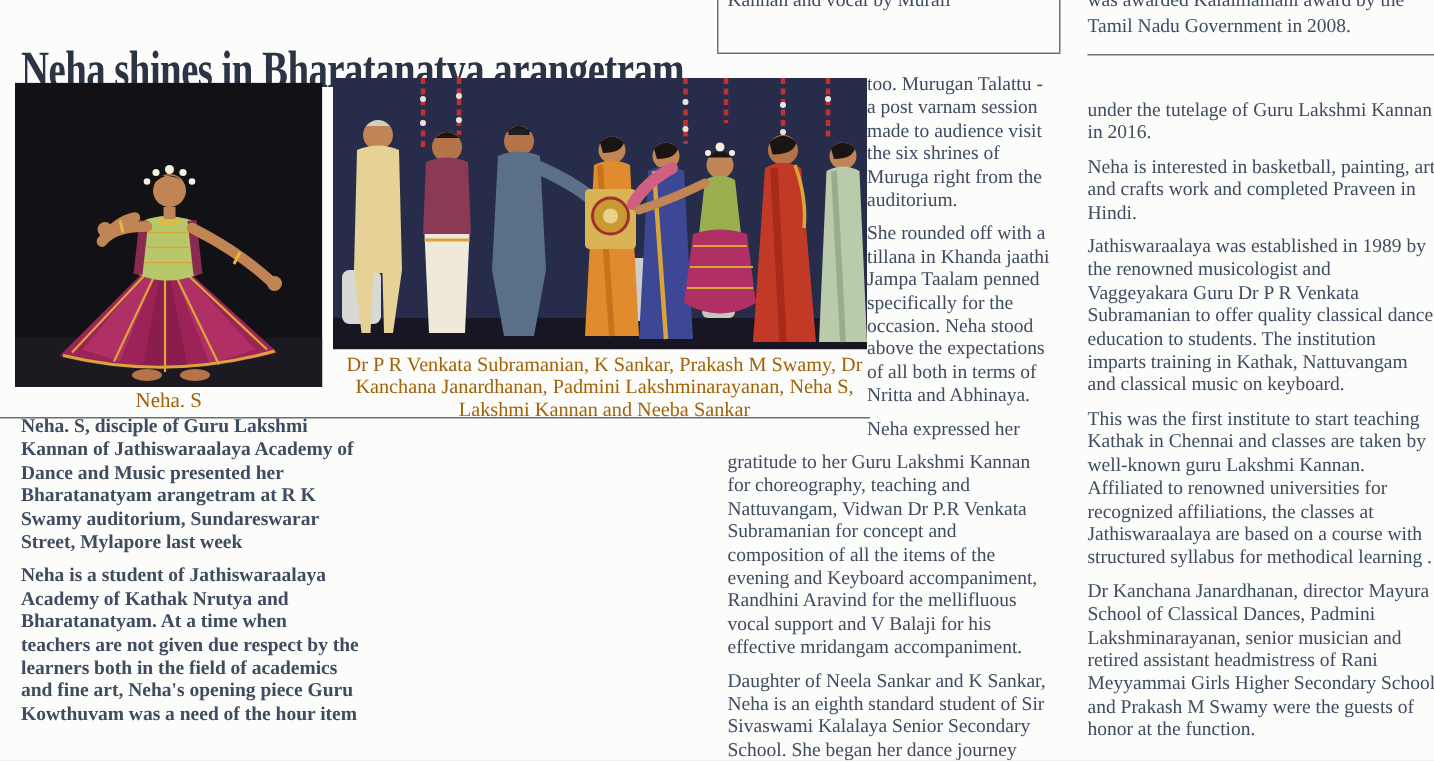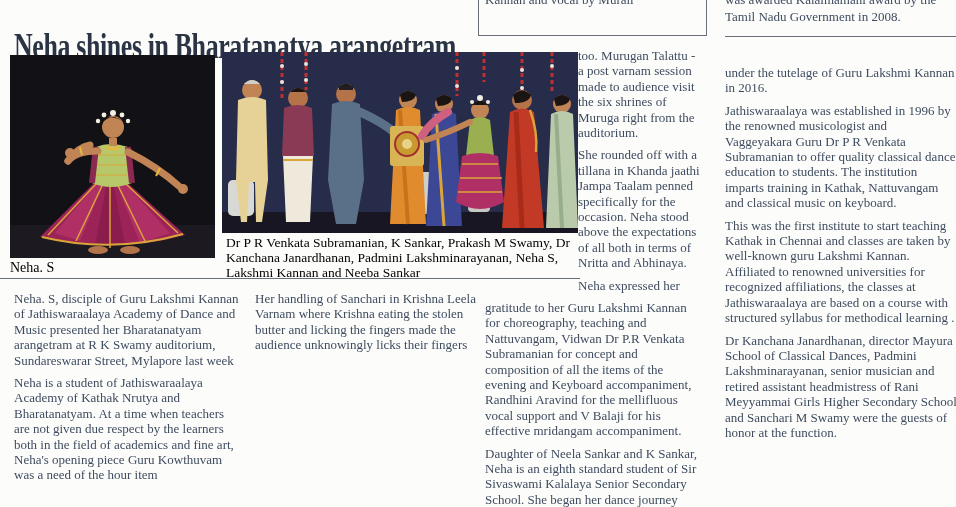--- a/index.html
+++ b/index.html
@@ -16,21 +16,21 @@
     font-size:35px;font-weight:bold;color:#2b3445;
     letter-spacing:-0.5px;white-space:nowrap;
     transform:scaleX(0.74);transform-origin:left top;
   }
   .body-col{position:absolute;font-size:13px;line-height:15.4px;text-align:left;}
   .body-col p{margin:0 0 7px 0;}
   .photo-frame{position:absolute;overflow:hidden;}
   .photo-frame svg{display:block;}
   .caption{
     position:absolute;font-size:13.5px;line-height:15px;
-    text-align:left;color:#000000;
+    text-align:center;color:#a16207;
   }
   .rule-h{position:absolute;height:0;border-top:1.6px solid #6a7078;}
   .rule-v{position:absolute;width:0;border-left:1.6px solid #6a7078;}
   .snippet{position:absolute;font-size:13px;line-height:17px;}
   .snippet .inner{position:relative;top:-9px;}
 </style>
 </head>
 <body>
 
 <div class="page">
@@ -203,40 +203,40 @@
         <path d="M329,62 Q340,56 351,62 L356,176 L324,176 Z" fill="#b9cbaa"></path>
         <path d="M334,62 L340,176" stroke="#98ad8c" stroke-width="4"></path>
       </g>
     </svg>
   </div>
 
   <div class="caption" style="left:226px;top:235px;width:354px;">Dr P R Venkata Subramanian, K Sankar, Prakash M Swamy, Dr Kanchana Janardhanan, Padmini Lakshminarayanan, Neha S, Lakshmi Kannan and Neeba Sankar</div>
 
   <div class="rule-h" style="left:0px;top:278px;width:580px;"></div>
 
-  <div class="body-col" style="left:14px;top:291px;width:226px;">
+  <div class="body-col" style="left:14px;top:276px;width:226px;font-weight:bold;">
     <p>Neha. S, disciple of Guru Lakshmi Kannan of Jathiswaraalaya Academy of Dance and Music presented her Bharatanatyam arangetram at R K Swamy auditorium, Sundareswarar Street, Mylapore last week</p>
     <p>Neha is a student of Jathiswaraalaya Academy of Kathak Nrutya and Bharatanatyam. At a time when teachers are not given due respect by the learners both in the field of academics and fine art, Neha's opening piece Guru Kowthuvam was a need of the hour item</p>
   </div>
 
   <div class="body-col" style="left:255px;top:291px;width:222px;">
-    <p>Her handling of Sanchari in Krishna Leela Varnam where Krishna eating the stolen butter and licking the fingers made the audience unknowingly licks their fingers</p>
   </div>
 
   <div class="body-col" style="left:578px;top:48px;width:126px;">
     <p>too. Murugan Talattu - a post varnam session made to audience visit the six shrines of Muruga right from the auditorium.</p>
     <p>She rounded off with a tillana in Khanda jaathi Jampa Taalam penned specifically for the occasion. Neha stood above the expectations of all both in terms of Nritta and Abhinaya.</p>
     <p style="margin-bottom:0;">Neha expressed her</p>
   </div>
 
   <div class="body-col" style="left:485px;top:300px;width:220px;">
     <p>gratitude to her Guru Lakshmi Kannan for choreography, teaching and Nattuvangam, Vidwan Dr P.R Venkata Subramanian for concept and composition of all the items of the evening and Keyboard accompaniment, Randhini Aravind for the mellifluous vocal support and V  Balaji for his effective mridangam accompaniment.</p>
     <p>Daughter of Neela Sankar and K Sankar, Neha is an eighth standard student of Sir Sivaswami Kalalaya Senior Secondary School. She began her dance journey</p>
   </div>
 
   <div class="body-col" style="left:725px;top:48px;width:232px;margin-top:17px;">
     <p>under the tutelage of Guru Lakshmi Kannan in 2016.</p>
-    <p>Jathiswaraalaya was established in 1996 by the renowned musicologist and Vaggeyakara Guru Dr P R Venkata Subramanian to offer quality classical dance education to students. The institution imparts training in Kathak, Nattuvangam and classical music on keyboard.</p>
+    <p>Neha is interested in basketball, painting, art and crafts work and completed Praveen in Hindi.</p>
+    <p>Jathiswaraalaya was established in 1989 by the renowned musicologist and Vaggeyakara Guru Dr P R Venkata Subramanian to offer quality classical dance education to students. The institution imparts training in Kathak, Nattuvangam and classical music on keyboard.</p>
     <p>This was the first institute to start teaching Kathak in Chennai and classes are taken by well-known guru Lakshmi Kannan. Affiliated to renowned universities for recognized affiliations, the classes at Jathiswaraalaya are based on a course with structured syllabus for methodical learning .</p>
-    <p>Dr Kanchana Janardhanan, director Mayura School of Classical Dances, Padmini Lakshminarayanan, senior musician and retired assistant headmistress of Rani Meyyammai Girls Higher Secondary School and Sanchari M Swamy were the guests of honor at the function.</p>
+    <p>Dr Kanchana Janardhanan, director Mayura School of Classical Dances, Padmini Lakshminarayanan, senior musician and retired assistant headmistress of Rani Meyyammai Girls Higher Secondary School and Prakash M Swamy were the guests of honor at the function.</p>
   </div>
 
 </div>
 
 </body></html>

